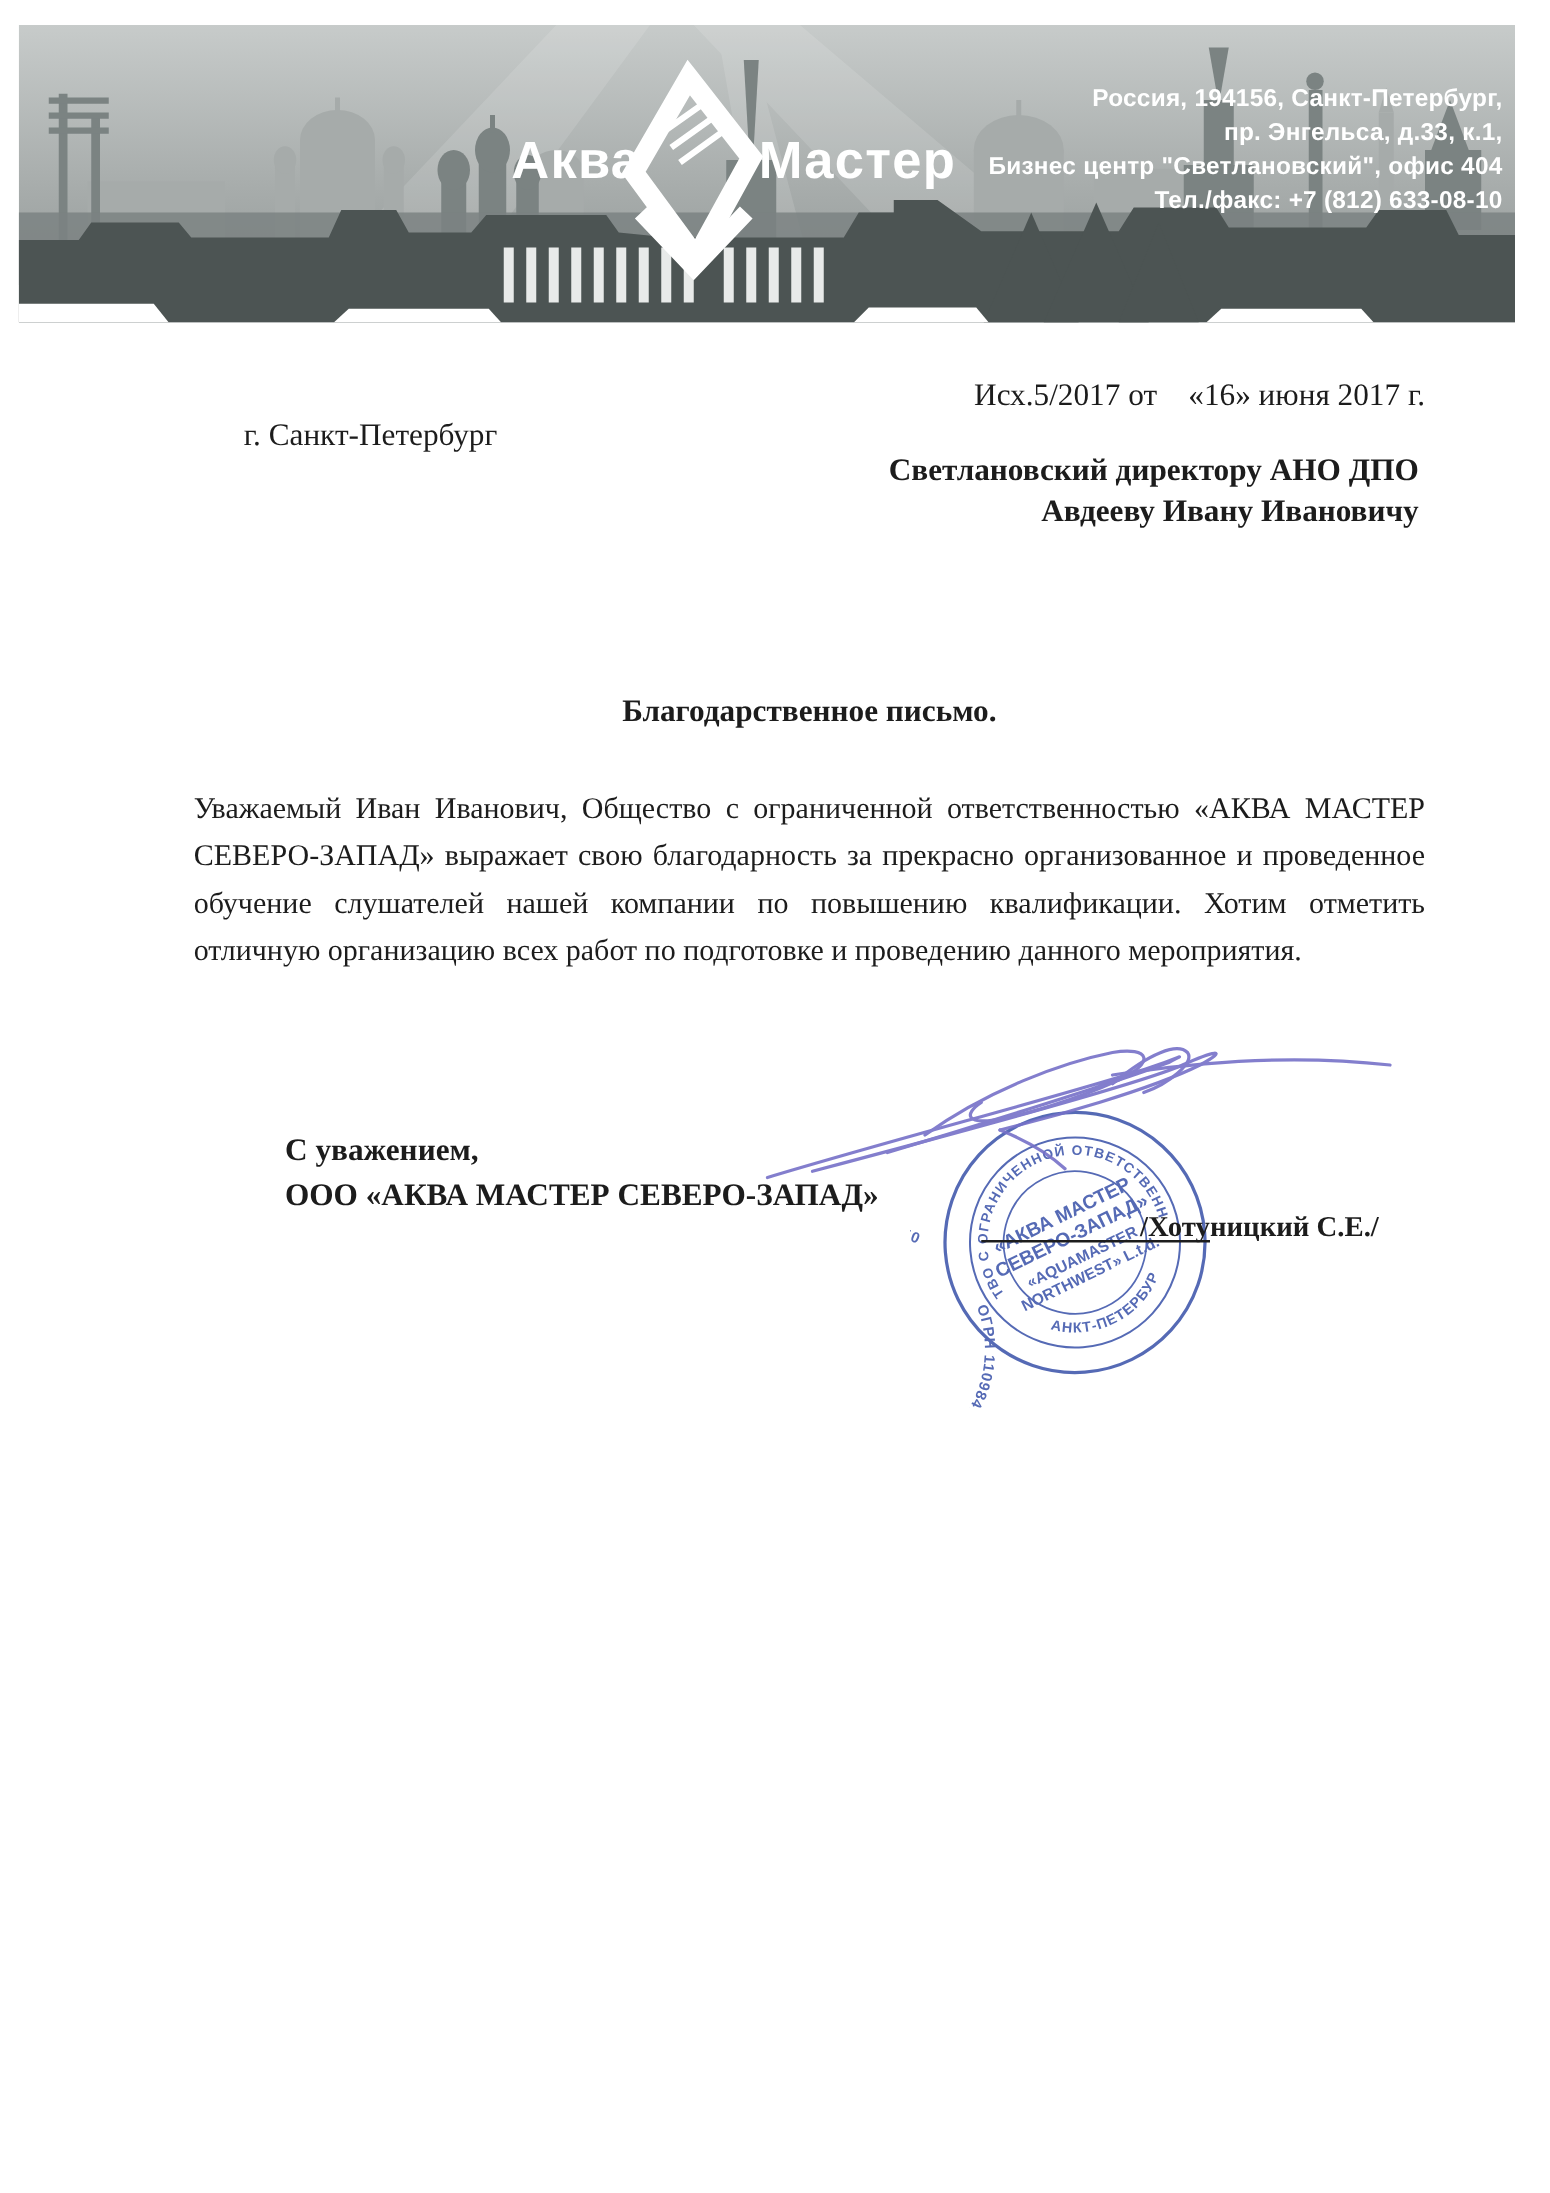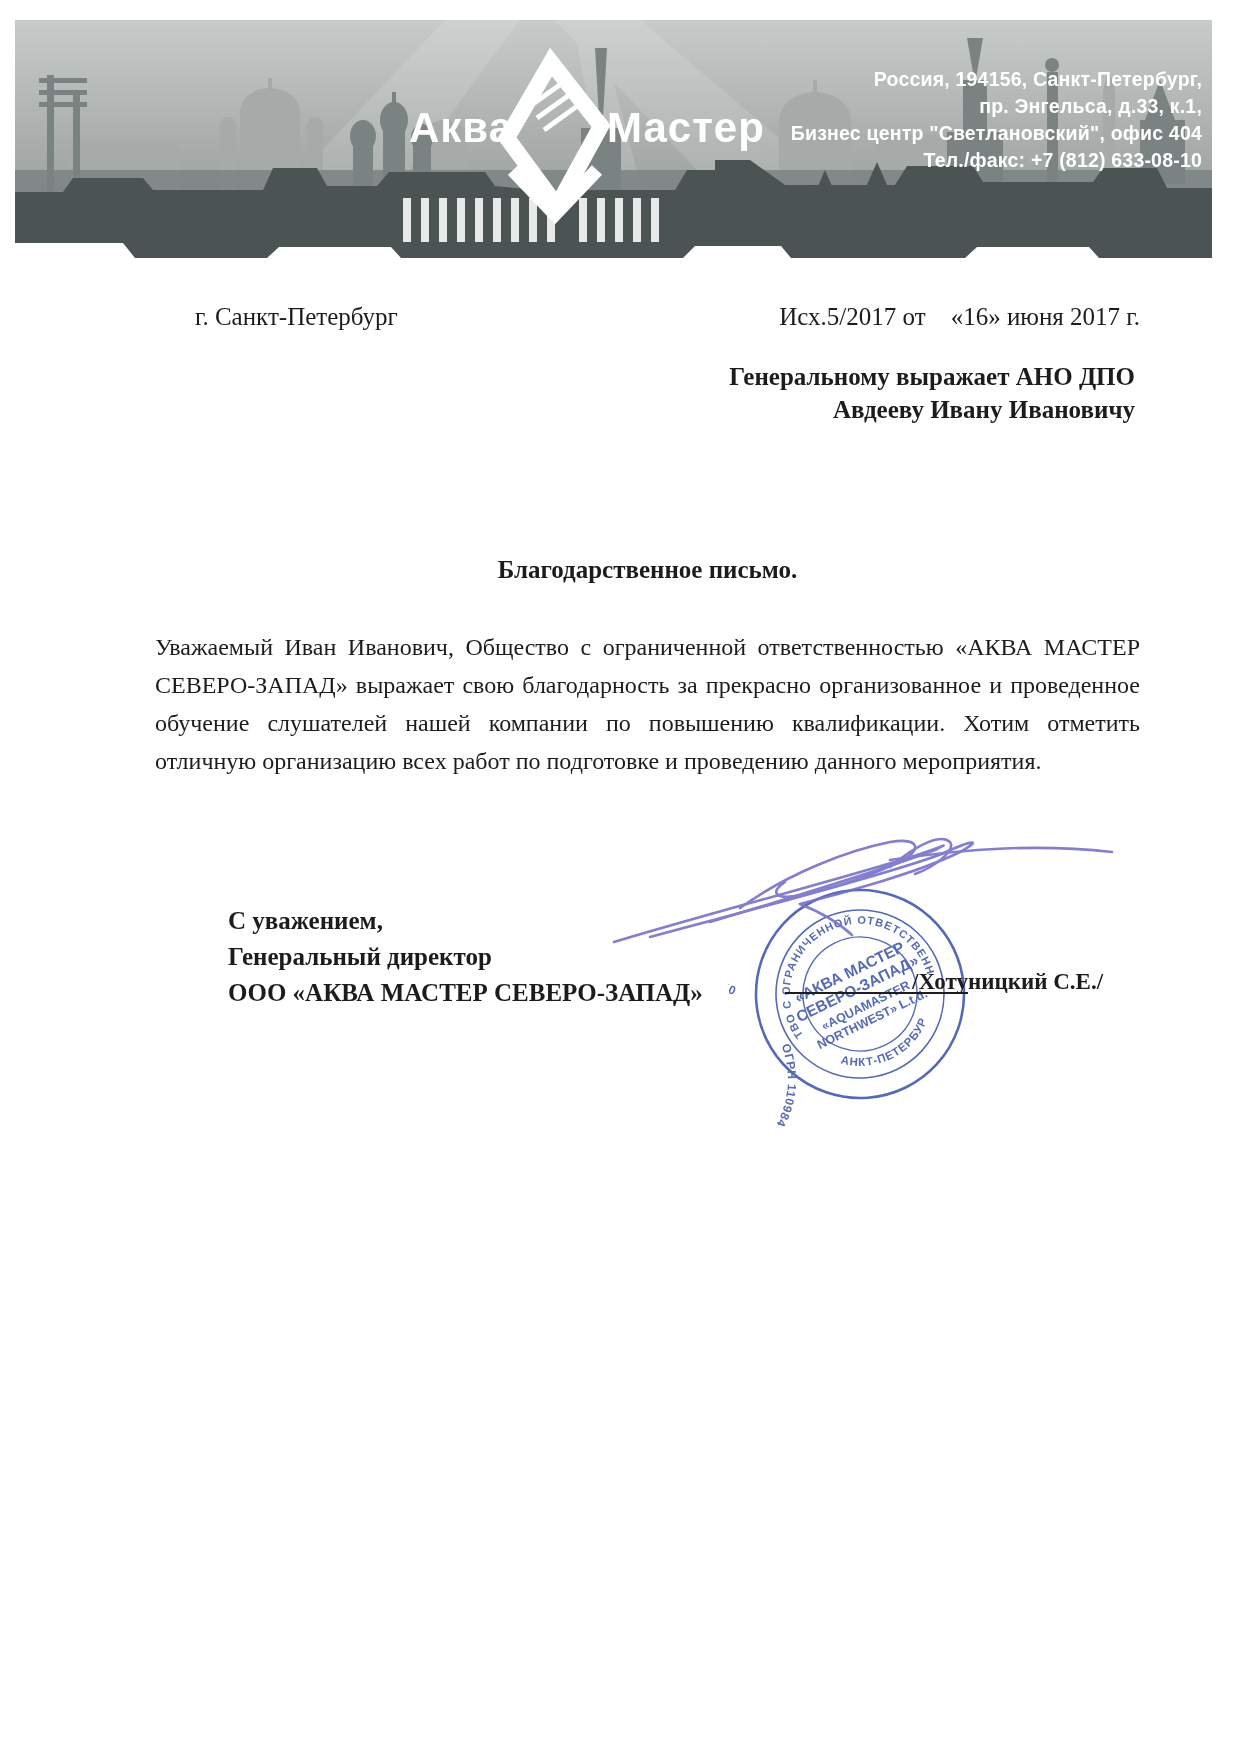--- a/index.html
+++ b/index.html
@@ -9,21 +9,21 @@
   
   .banner{position:absolute;left:15px;top:20px;width:1197px;height:238px;}
   .banner svg{display:block;}
   .banner-contact{position:absolute;right:10px;top:46px;text-align:right;
     font-family:"Liberation Sans",sans-serif;font-weight:700;font-size:19.5px;
     line-height:27px;color:#ffffff;letter-spacing:.2px;}
 
   
   .meta-row{position:absolute;top:303px;left:155px;width:985px;display:flex;
     justify-content:space-between;font-size:25px;}
-  .meta-row .city{margin-left:40px;}
+  .meta-row .city{margin-left:40px;margin-top:32px;}
   .addressee{position:absolute;top:360px;right:105px;text-align:right;
     font-weight:bold;font-size:25px;line-height:33px;}
   .title{position:absolute;top:556px;left:155px;width:985px;text-align:center;
     font-weight:bold;font-size:25px;}
   .body-text{position:absolute;top:628px;left:155px;width:985px;margin:0;
     font-size:24px;line-height:38px;text-align:justify;}
   .closing{position:absolute;top:788px;left:155px;width:985px;text-align:center;font-size:24.5px;}
   .sig-block{position:absolute;top:903px;left:228px;font-weight:bold;font-size:25px;line-height:36px;}
   .signer{position:absolute;top:969px;left:912px;font-weight:bold;font-size:23px;z-index:5;}
   .sig-underline{position:absolute;top:992px;left:785px;width:183px;height:0;
@@ -150,30 +150,29 @@
       <div>Тел./факс: +7 (812) 633-08-10</div>
     </div>
   </div>
 
   <div class="meta-row">
     <span class="city">г. Санкт-Петербург</span>
     <span class="reference">Исх.5/2017 от&nbsp;&nbsp;&nbsp;&nbsp;«16» июня 2017 г.</span>
   </div>
 
   <div class="addressee">
-    <div>Генеральному выражает АНО ДПО</div>
+    <div>Светлановский директору АНО ДПО</div>
     <div>Авдееву Ивану Ивановичу</div>
   </div>
 
   <div class="title">Благодарственное письмо.</div>
   <p class="body-text">Уважаемый Иван Иванович, Общество с ограниченной ответственностью «АКВА МАСТЕР СЕВЕРО-ЗАПАД» выражает свою благодарность за прекрасно организованное и проведенное обучение слушателей нашей компании по повышению квалификации. Хотим отметить отличную организацию всех работ по подготовке и проведению данного мероприятия.</p>
 
   <div class="sig-block">
     <div>С уважением,</div>
-    <div>Генеральный директор</div>
     <div>ООО «АКВА МАСТЕР СЕВЕРО-ЗАПАД»</div>
   </div>
   <div class="sig-underline"></div>
   <div class="signer">/Хотуницкий С.Е./</div>
 
   <svg class="stamp" viewBox="0 0 264 264" width="264" height="264">
     <defs>
       <path id="ringOuterPath" d="M39,132 A93,93 0 1 1 38.99,131.8"></path>
       <path id="ringTopPath" d="M63.1,144.2 A70,70 0 1 1 200.9,144.2"></path>
       <path id="ringBottomPath" d="M81.1,182.9 A72,72 0 0 0 182.9,182.9"></path>

